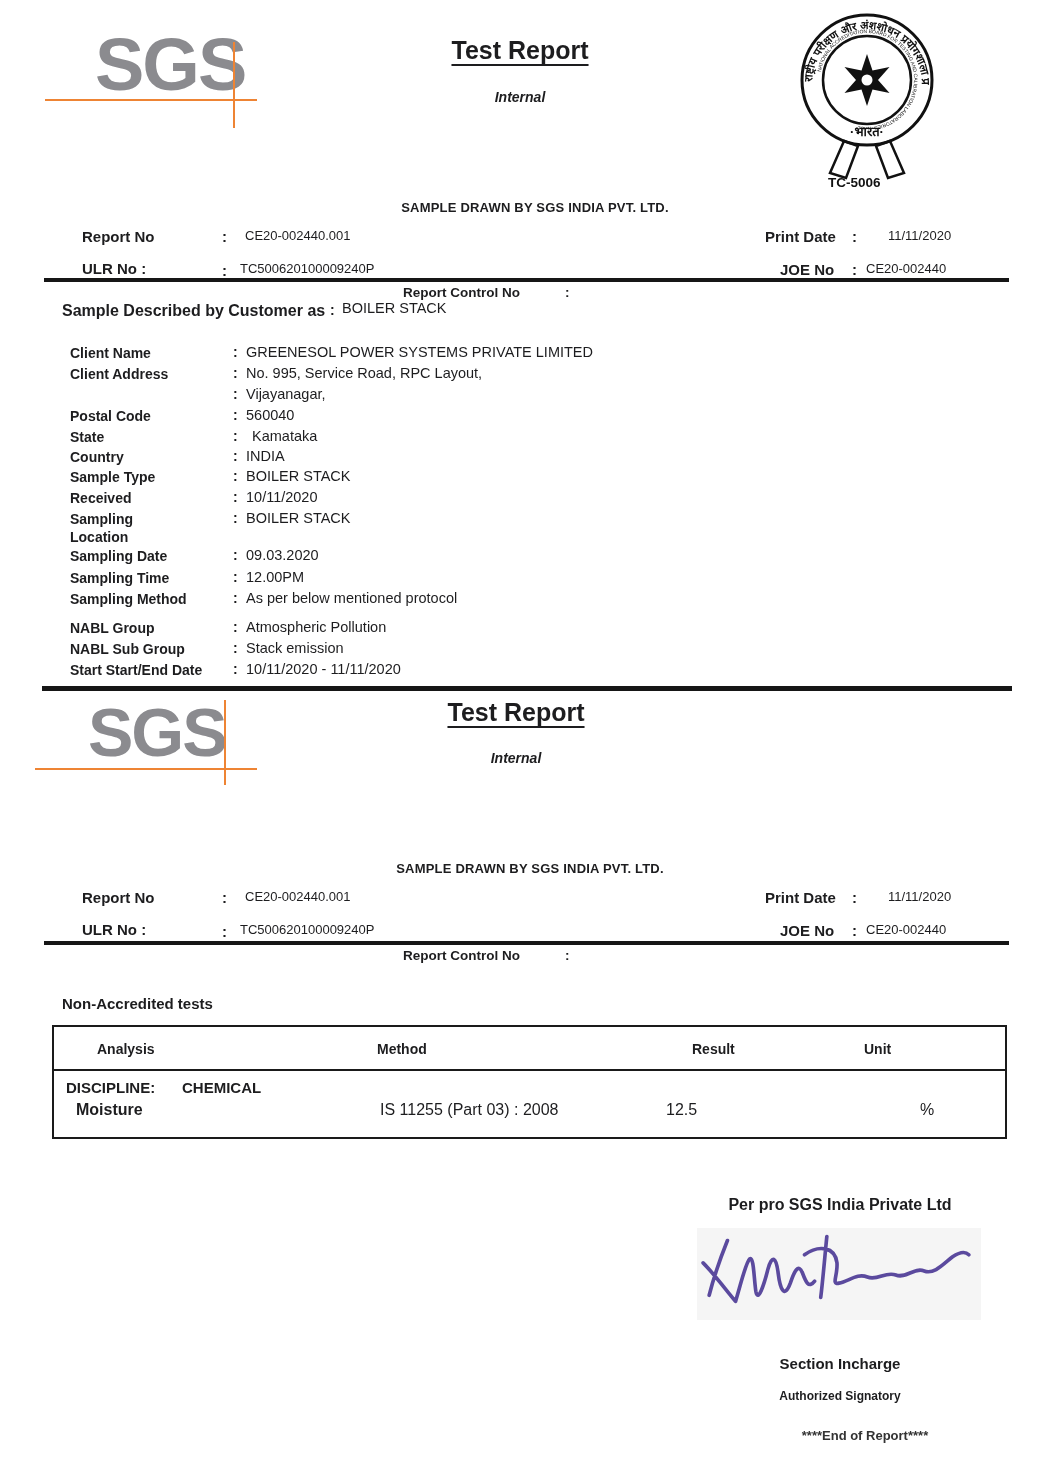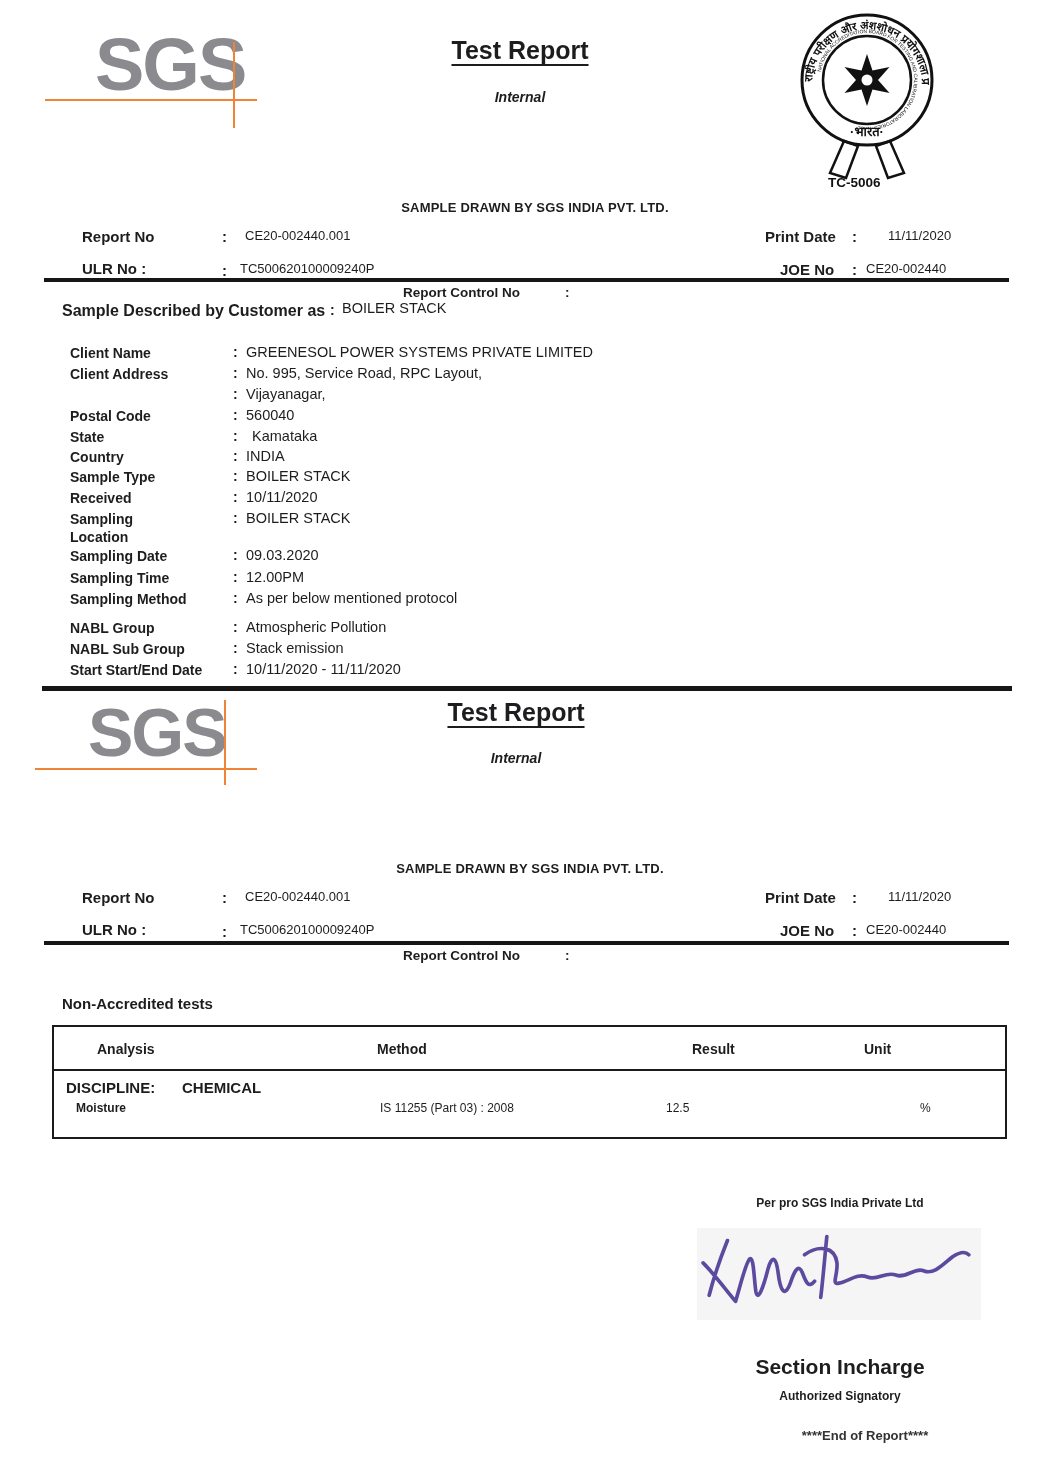--- a/index.html
+++ b/index.html
@@ -29,21 +29,21 @@
   
   .drow{left:0;top:0;width:1038px;height:22px;}
   .d-label{position:absolute;left:70px;font-size:14px;font-weight:bold;width:150px;line-height:18px;}
   .d-colon{position:absolute;left:233px;font-size:14px;font-weight:bold;}
   .d-value{position:absolute;left:246px;font-size:14.5px;}
 
   
   .rtable{left:52px;top:1025px;width:951px;height:110px;border:2px solid #1a1a1a;}
   .rtable .hline{position:absolute;left:0;top:42px;width:100%;height:2px;background:#1a1a1a;}
   .th{position:absolute;top:14px;font-size:14px;font-weight:bold;}
-  .td{position:absolute;font-size:12px;}
+  .td{position:absolute;font-size:16px;}
 
   .sig-ink{stroke:#5b4a9e;stroke-width:3.6;fill:none;stroke-linecap:round;stroke-linejoin:round;}
   .badge-stroke{fill:none;stroke:#111;}
 </style>
 </head>
 <body>
 
 <div class="page">
 
   <div class="abs sgs-logo sgs1">SGS</div>
@@ -218,26 +218,26 @@
 
     <div class="td b" style="left:12px;top:52px;font-size:15px;">DISCIPLINE:</div>
     <div class="td b" style="left:128px;top:52px;font-size:15px;">CHEMICAL</div>
 
     <div class="td b" style="left:22px;top:74px;">Moisture</div>
     <div class="td" style="left:326px;top:74px;">IS 11255 (Part 03) : 2008</div>
     <div class="td" style="left:612px;top:74px;">12.5</div>
     <div class="td" style="left:866px;top:74px;">%</div>
   </div>
 
-  <div class="abs b center" style="left:650px;top:1196px;width:380px;font-size:12px;">Per pro SGS India Private Ltd</div>
+  <div class="abs b center" style="left:650px;top:1196px;width:380px;font-size:16px;">Per pro SGS India Private Ltd</div>
 
   <div class="abs" style="left:697px;top:1228px;width:284px;height:92px;background:#f5f5f5;">
     <svg width="284" height="92" viewBox="0 0 280 90">
       <path class="sig-ink" d="M30,12 C22,32 16,50 12,66 M6,34 C16,44 28,60 38,72 C44,52 48,34 52,30 C56,28 56,48 58,62 C60,74 66,56 70,40 C74,26 78,28 80,44 C82,60 86,70 92,54 C96,42 100,34 104,44 C107,52 110,60 116,52"></path>
       <path class="sig-ink" d="M128,8 C126,28 124,52 122,68 M106,26 C120,16 136,18 138,34 C139,46 132,56 140,54 C150,52 158,44 168,48 C178,52 186,42 196,46 C206,50 214,38 224,42 C234,46 244,34 252,28 C258,24 264,22 268,26"></path>
     </svg>
   </div>
 
-  <div class="abs b center" style="left:650px;top:1355px;width:380px;font-size:21px;">Section Incharge</div>
+  <div class="abs b center" style="left:650px;top:1355px;width:380px;font-size:15px;">Section Incharge</div>
   <div class="abs b center" style="left:650px;top:1389px;width:380px;font-size:12px;">Authorized Signatory</div>
   <div class="abs b center" style="left:675px;top:1428px;width:380px;font-size:13px;color:#333;">****End of Report****</div>
 
 </div>
 
 </body></html>

